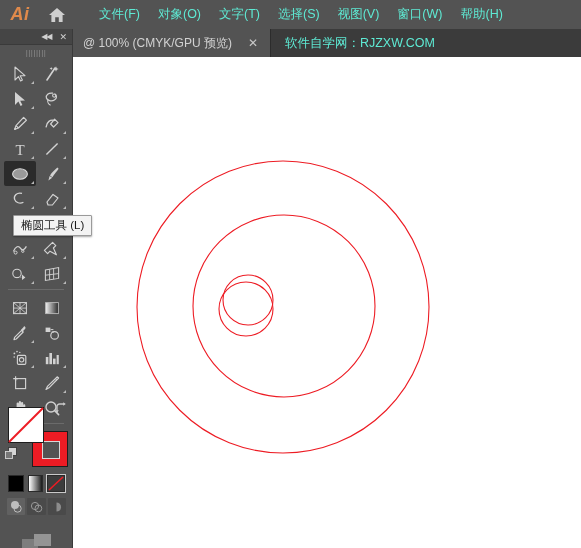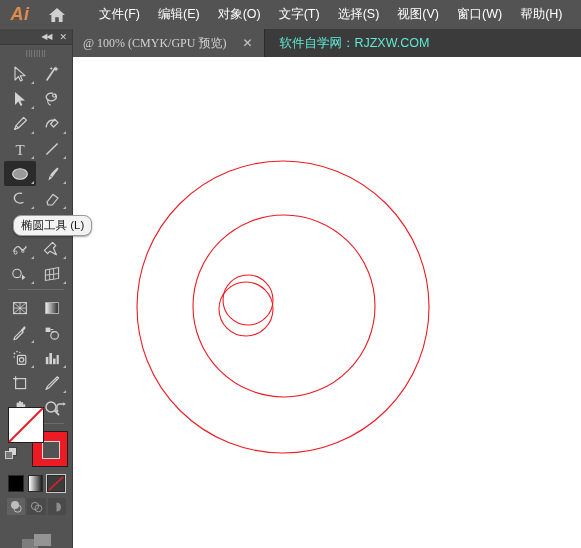--- a/index.html
+++ b/index.html
@@ -20,32 +20,32 @@
     width: 40px; height: 29px; display: flex; align-items: center;
     justify-content: center; color: #e08a4b; font-size: 18px;
     font-weight: bold; letter-spacing: 0.5px; font-style: italic;
   }
   .home-btn {
     width: 34px; height: 29px; display: flex; align-items: center;
     justify-content: center;
   }
   .menu-items { display: flex; align-items: center; margin-left: 16px; }
   .menu-item {
-    color: #ffffff; font-size: 12.5px; padding: 0 9px; height: 29px;
+    color: #5eead4; font-size: 12.5px; padding: 0 9px; height: 29px;
     display: flex; align-items: center; white-space: nowrap;
   }
 
   
   .tabbar {
     position: absolute; left: 0; top: 29px; width: 581px; height: 28px;
     background: #3b3b3b; display: flex; align-items: stretch;
   }
   .tab-active {
     display: flex; align-items: center; background: #535353;
-    padding: 0 8px 0 10px; height: 28px; border-right: 1px solid #2c2c2c; font-family: Liberation Serif, serif;
+    padding: 0 8px 0 10px; height: 28px; border-right: 1px solid #2c2c2c;
   }
   .tab-label { color: #d2d2d2; font-size: 12px; white-space: nowrap; }
   .tab-close {
     color: #c8c8c8; font-size: 12px; margin-left: 12px; line-height: 1;
     padding: 2px 4px;
   }
   .tab-watermark {
     display: flex; align-items: center; padding: 0 14px;
     color: #5eead4; font-size: 12.5px; white-space: nowrap;
   }
@@ -87,21 +87,21 @@
   .tool-ico { width: 20px; height: 20px; display:block; }
   .tool-sep {
     height: 1px; background: #6b6b6b; margin: 3px 8px;
   }
 
   
   .tooltip {
     position: absolute; left: 13px; top: 186px;
     background: #f3f3f3; border: 1px solid #9a9a9a;
     padding: 2px 7px; font-size: 11.5px; color: #1a1a1a;
-    white-space: nowrap; z-index: 60; border-radius: 8px;
+    white-space: nowrap; z-index: 60; border-radius: 1px;
     box-shadow: 0 1px 2px rgba(0,0,0,.35);
   }
 
   
   .colorzone { position: absolute; left: 0; top: 370px; width: 73px; }
   .fs-wrap { position: relative; width: 73px; height: 72px; }
   .sw-fill {
     position: absolute; left: 8px; top: 8px; width: 36px; height: 36px;
     background: #ffffff; border: 1px solid #1e1e1e;
   }
@@ -153,21 +153,20 @@
 
   <div class="menubar">
     <div class="ai-logo">Ai</div>
     <div class="home-btn">
       <svg width="20" height="20" viewBox="0 0 20 20">
         <path d="M10 3 L18 10 L15.6 10 L15.6 17 L11.8 17 L11.8 12.2 L8.2 12.2 L8.2 17 L4.4 17 L4.4 10 L2 10 Z" fill="#cfcfcf"></path>
       </svg>
     </div>
     <div class="menu-items">
       <div class="menu-item">文件(F)</div>
-      <div class="menu-item">编辑(E)</div>
       <div class="menu-item">对象(O)</div>
       <div class="menu-item">文字(T)</div>
       <div class="menu-item">选择(S)</div>
       <div class="menu-item">视图(V)</div>
       <div class="menu-item">窗口(W)</div>
       <div class="menu-item">帮助(H)</div>
     </div>
   </div>
 
   <div class="tabbar">

